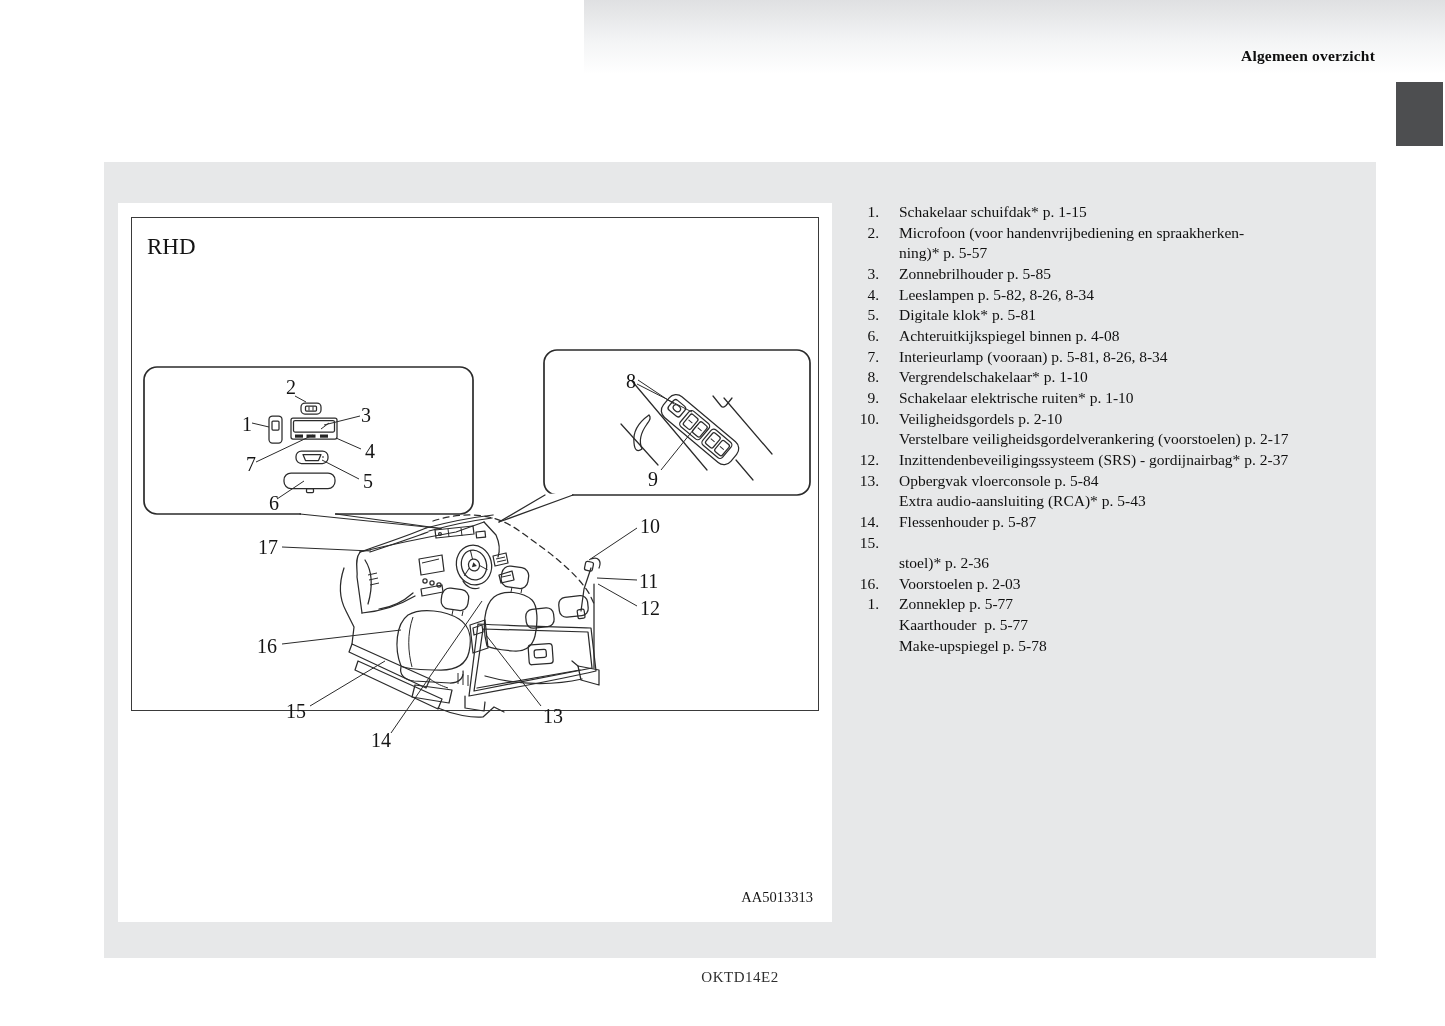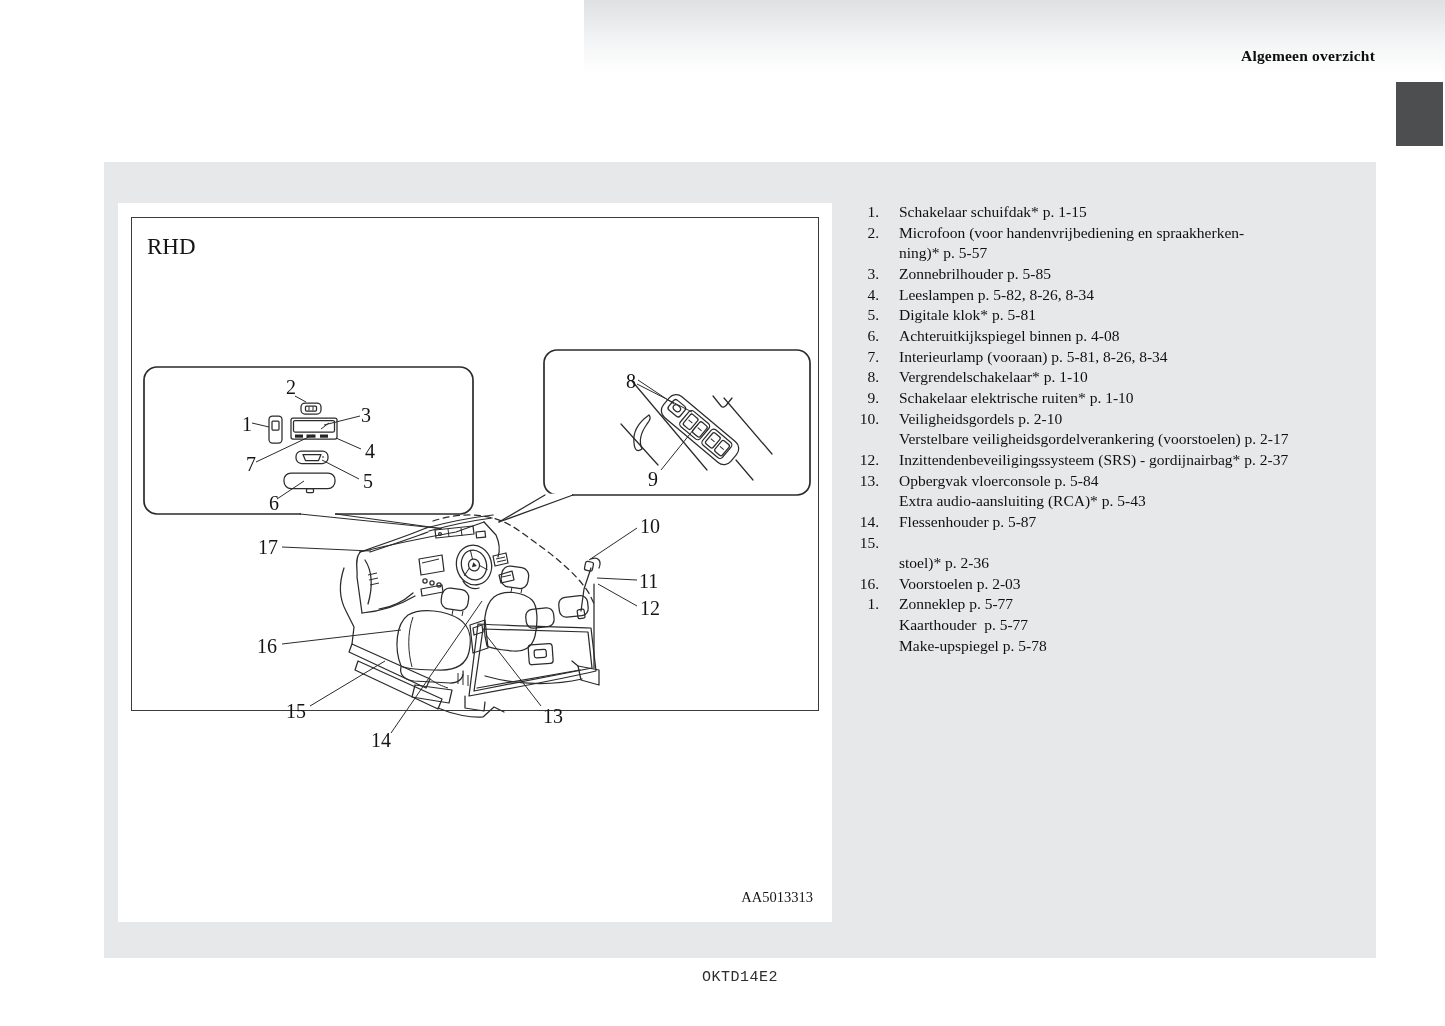--- a/index.html
+++ b/index.html
@@ -24,21 +24,21 @@
   .figure-box{position:absolute;left:131px;top:217px;width:688px;height:494px;
     border:1.4px solid #3a3a3a;background:#fff}
   .figure-box svg{position:absolute;left:0;top:0}
 
   .legend{position:absolute;left:852px;top:202px;font-size:15.5px;line-height:20.65px;color:#101010}
   .lg-row{display:flex;white-space:pre}
   .lg-num{display:inline-block;width:27px;text-align:right;flex:none}
   .lg-text{margin-left:20px;white-space:pre}
 
   .footer-code{position:absolute;left:104px;top:969px;width:1272px;text-align:center;
-    font-family:Liberation Mono, monospace;font-size:15px;color:#2e2e2e;letter-spacing:.5px}
+    font-family:Liberation Serif, serif;font-size:15px;color:#2e2e2e;letter-spacing:.5px}
 
   
   .ln{fill:none;stroke:var(--line);stroke-width:1.25;stroke-linecap:round;stroke-linejoin:round}
   .ln2{fill:none;stroke:var(--line);stroke-width:1.7;stroke-linejoin:round}
   .ld{fill:none;stroke:var(--line);stroke-width:1}
   .wh{stroke:#fff;stroke-width:2.6}
   .btn{fill:#242424;stroke:none}
   .num{font-family:"Liberation Serif","DejaVu Serif",serif;font-size:20px;fill:#141414}
   .lbl{font-family:"Liberation Serif","DejaVu Serif",serif;fill:#141414}
   .dashed{stroke-dasharray:6 4.5}

